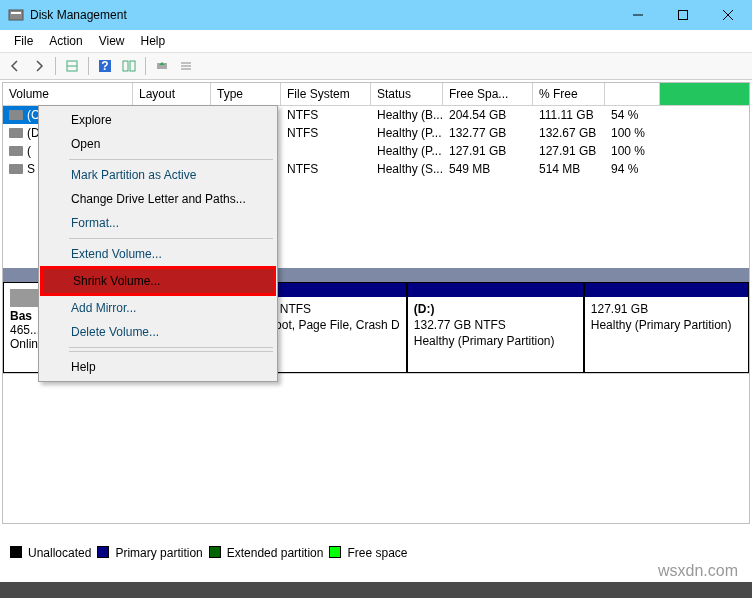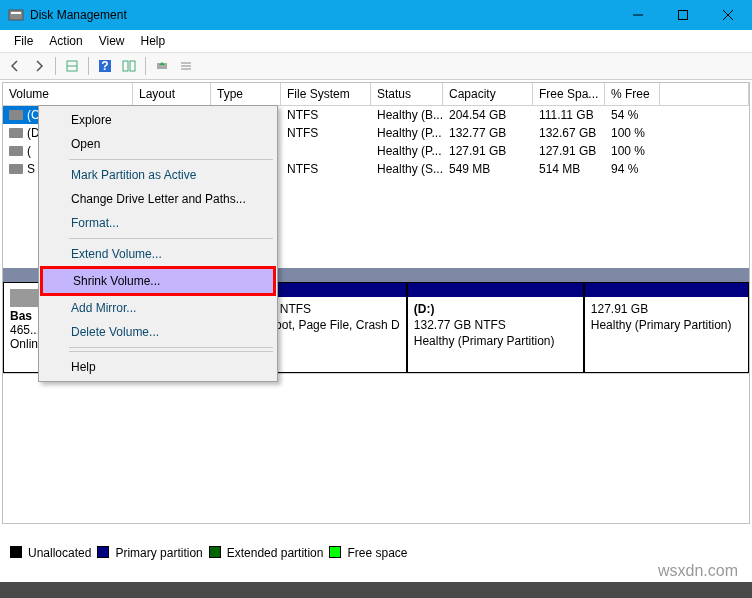--- a/index.html
+++ b/index.html
@@ -1,17 +1,17 @@
 <!DOCTYPE html>
 <html><head>
 <meta charset="utf-8">
 <style>
 * { box-sizing: border-box; margin: 0; padding: 0; font-family: 'Segoe UI', Tahoma, sans-serif; font-size: 12px; }
 body { background: #fff; width: 752px; height: 598px; overflow: hidden; position: relative; }
-.titlebar { height: 30px; display: flex; align-items: center; padding: 0 2px; background: #0ea5e9; }
+.titlebar { height: 30px; display: flex; align-items: center; padding: 0 2px; background: #7dd3fc; }
 .titlebar .icon { width: 16px; height: 16px; margin: 0 6px; display:flex;align-items:center;justify-content:center; }
 .titlebar .title { flex: 1; font-size: 12px; }
 .winbtn { width: 45px; height: 28px; display: flex; align-items: center; justify-content: center; }
 .winbtn svg { width: 10px; height: 10px; }
 .menubar { height: 22px; display: flex; align-items: center; padding: 0 6px; }
 .menubar span { padding: 2px 8px; }
 .toolbar { height: 28px; border-top: 1px solid #e0e0e0; border-bottom: 1px solid #d0d0d0; display: flex; align-items: center; padding: 0 4px; gap: 2px; background: #f8f8f8; }
 .tbtn { width: 22px; height: 22px; display: flex; align-items: center; justify-content: center; border: 1px solid transparent; }
 .tsep { width: 1px; height: 18px; background: #c0c0c0; margin: 0 3px; }
 .content { border: 1px solid #c0c0c0; margin: 2px; }
@@ -19,21 +19,21 @@
 .gh { border-right: 1px solid #d0d0d0; padding: 4px 6px; font-size: 12px; white-space: nowrap; overflow: hidden; background: #fff; }
 .grid-body { position: relative; }
 .row { display: grid; grid-template-columns: 130px 78px 70px 90px 72px 90px 72px 55px 1fr; }
 .cell { padding: 2px 6px; white-space: nowrap; overflow: hidden; font-size: 12px; }
 .volcell { display: flex; align-items: center; gap: 4px; }
 .diskicon { width: 14px; height: 10px; background: #888; border-radius: 1px; display:inline-block;}
 .selrow .cell:first-child { background: #0078d7; color: #fff; }
 .ctxmenu { position: absolute; left: 38px; top: 105px; width: 240px; background: #f0f0f0; border: 1px solid #a0a0a0; box-shadow: 3px 3px 4px rgba(0,0,0,0.25); z-index: 50; padding: 2px; }
 .ctxitem { padding: 5px 8px 5px 30px; font-size: 12px; position: relative; }
 .ctxitem.disabled { color: #0c4a6e; }
-.ctxitem.sel { background: #c4b5fd; }
+.ctxitem.sel { background: #b91c1c; }
 .ctxredbox { border: 3px solid #ff0000; margin: 0 -1px; }
 .ctxsep { height: 1px; background: #c8c8c8; margin: 3px 2px 3px 28px; }
 .diskpanel { border-top: 14px solid #7e8aa5; height: 105px; display: flex; margin-top: 90px; }
 .diskinfo { width: 113px; border: 1px solid #000; border-right: none; padding: 6px; position: relative; }
 .diskinfo .dicon { width: 28px; height: 18px; background: #999; margin-bottom: 2px; display:block;}
 .diskinfo .label { font-weight: bold; }
 .volbox { border: 1px solid #000; flex: 1; display: flex; flex-direction: column; }
 .volbox .bar { height: 14px; background: #000080; }
 .volbox .body { flex: 1; padding: 4px 6px; font-size: 11.5px; line-height: 1.35; overflow: hidden; white-space: nowrap; }
 .volbox .vl { font-weight: bold; }
@@ -126,21 +126,20 @@
     </div>
 </div>
 
 <div class="content">
   <div class="grid-head">
     <div class="gh">Volume</div>
     <div class="gh">Layout</div>
     <div class="gh">Type</div>
     <div class="gh">File System</div>
     <div class="gh">Status</div>
-    <div class="gh">Capacity</div>
     <div class="gh">Free Spa...</div>
     <div class="gh">% Free</div>
     <div class="gh"></div>
   </div>
   <div class="grid-body">
     <div class="row selrow">
       <div class="cell volcell">
           <span class="diskicon"></span>
           <span>(C:)</span>
         </div>

